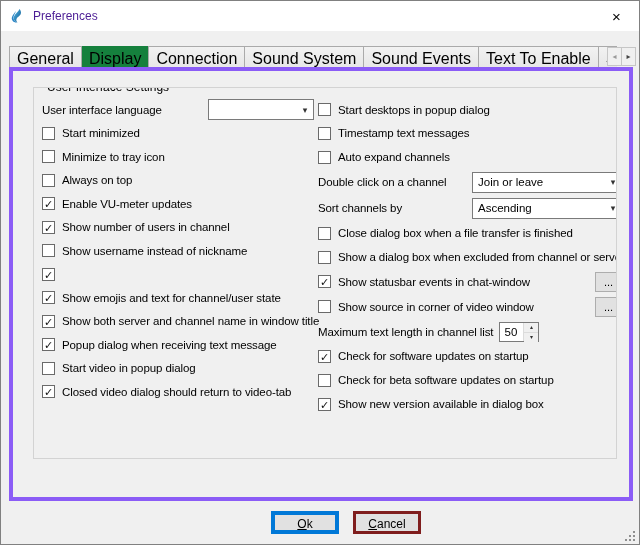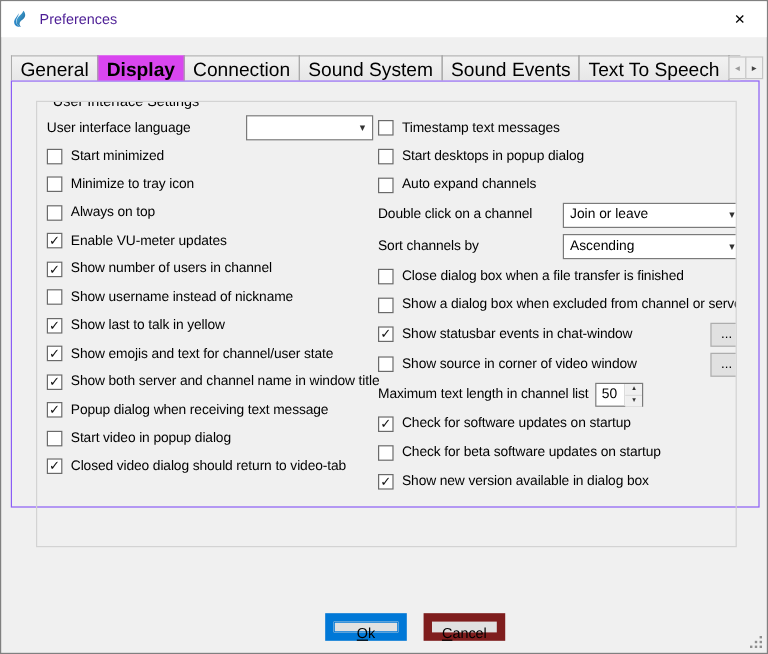--- a/index.html
+++ b/index.html
@@ -19,31 +19,31 @@
                display: flex; align-items: center; justify-content: center; cursor: default; }
 
   
   .tabbar { position: absolute; top: 45px; left: 8px; width: 608px; height: 21px;
             display: flex; overflow: hidden; z-index: 2; }
   .tab { flex: none; height: 21px; padding: 3px 7px 0; font-size: 16px;
          white-space: nowrap; background: linear-gradient(#f2f2f2, #e7e7e7);
          border: 1px solid #aaaaaa; border-bottom: none; }
   .tab + .tab { margin-left: -1px; }
   .tab.selected { margin-top: -2px; height: 24px; padding-top: 5px;
-                  background: #d946ef; position: relative; z-index: 3; font-weight: bold; }
+                  background: #15803d; position: relative; z-index: 3; }
   .tabscroll { position: absolute; top: 46px; right: 3px; display: flex; z-index: 4; }
   .tabscroll .sbtn { width: 15px; height: 19px; background: #f0f0f0;
                      border: 1px solid #c6c6c6; font-size: 8px; line-height: 17px;
                      text-align: center; color: #444; }
   .tabscroll .sbtn + .sbtn { margin-left: -1px; }
   .tabscroll .sbtn.dim { color: #9a9a9a; }
 
   
-  .pane { position: absolute; top: 66px; left: 8px; width: 624px; height: 356px;
-          background: #f0f0f0; border: 1px solid #8b5cf6; z-index: 1; }
+  .pane { position: absolute; top: 66px; left: 8px; width: 624px; height: 434px;
+          background: #f0f0f0; border: 4px solid #8b5cf6; z-index: 1; }
 
   .groupbox { position: absolute; left: 20px; top: 16px; width: 584px; height: 372px;
               border: 1px solid #d3d3d3; overflow: hidden; }
   .group-title { position: absolute; top: -8px; left: 9px; padding: 0 4px;
                  background: #f0f0f0; font-size: 12px; color: #000; z-index: 2; }
 
   .col-left  { position: absolute; left: 8px;   top: 10px; width: 272px; }
   .col-right { position: absolute; left: 284px; top: 10px; width: 304px; }
 
   .row { height: 23.5px; display: flex; align-items: center; }
@@ -71,21 +71,21 @@
           background: #fff; margin-left: 6px; flex: none; }
   .spin .sval { width: 23px; padding-left: 4px; font-size: 11.5px;
                 display: flex; align-items: center; }
   .spin .btns { display: flex; flex-direction: column; width: 15px;
                 border-left: 1px solid #dcdcdc; }
   .spin .btns span { flex: 1; font-size: 6px; line-height: 9px; text-align: center;
                      color: #333; background: #f0f0f0; }
   .spin .btns span:first-child { border-bottom: 1px solid #dcdcdc; }
 
   .btn { position: absolute; width: 68px; height: 23px; background: #e1e1e1;
-         border: 7px solid #7f1d1d; font-size: 12px; text-align: center;
+         border: 3px solid #7f1d1d; font-size: 12px; text-align: center;
          line-height: 20px; color: #000; }
   .btn.default { border-color: #0078d7; box-shadow: inset 0 0 0 1px #0078d7; }
   .key { text-decoration: underline; }
 
   .grip { position: absolute; right: 3px; bottom: 3px; width: 13px; height: 13px; }
 </style>
 </head>
 <body>
 
 <div class="window">
@@ -108,21 +108,21 @@
       <span>×</span>
     </button>
   </div>
 
   <div class="tabbar">
     <div class="tab">General</div>
     <div class="tab selected">Display</div>
     <div class="tab">Connection</div>
     <div class="tab">Sound System</div>
     <div class="tab">Sound Events</div>
-    <div class="tab">Text To Speech</div>
+    <div class="tab">Text To Enable</div>
     <div class="tab">Shortcuts</div>
     <div class="tab">Video</div>
   </div>
   <div class="tabscroll">
     <div class="sbtn dim">
       <span>◂</span>
     </div>
     <div class="sbtn">
       <span>▸</span>
     </div>
@@ -160,21 +160,20 @@
         <div class="row">
           <span class="cb">✓</span>
           <span class="lbl">Show number of users in channel</span>
         </div>
         <div class="row">
           <span class="cb"></span>
           <span class="lbl">Show username instead of nickname</span>
         </div>
         <div class="row">
           <span class="cb">✓</span>
-          <span class="lbl">Show last to talk in yellow</span>
         </div>
         <div class="row">
           <span class="cb">✓</span>
           <span class="lbl">Show emojis and text for channel/user state</span>
         </div>
         <div class="row">
           <span class="cb">✓</span>
           <span class="lbl">Show both server and channel name in window title</span>
         </div>
         <div class="row">
@@ -187,25 +186,25 @@
         </div>
         <div class="row">
           <span class="cb">✓</span>
           <span class="lbl">Closed video dialog should return to video-tab</span>
         </div>
       </div>
 
       <div class="col-right">
         <div class="row">
           <span class="cb"></span>
+          <span class="lbl">Start desktops in popup dialog</span>
+        </div>
+        <div class="row">
+          <span class="cb"></span>
           <span class="lbl">Timestamp text messages</span>
-        </div>
-        <div class="row">
-          <span class="cb"></span>
-          <span class="lbl">Start desktops in popup dialog</span>
         </div>
         <div class="row r24">
           <span class="cb"></span>
           <span class="lbl">Auto expand channels</span>
         </div>
 
         <div class="row r26">
           <span class="lbl">Double click on a channel</span>
           <span class="combo wide">
             <span class="val">Join or leave</span>

